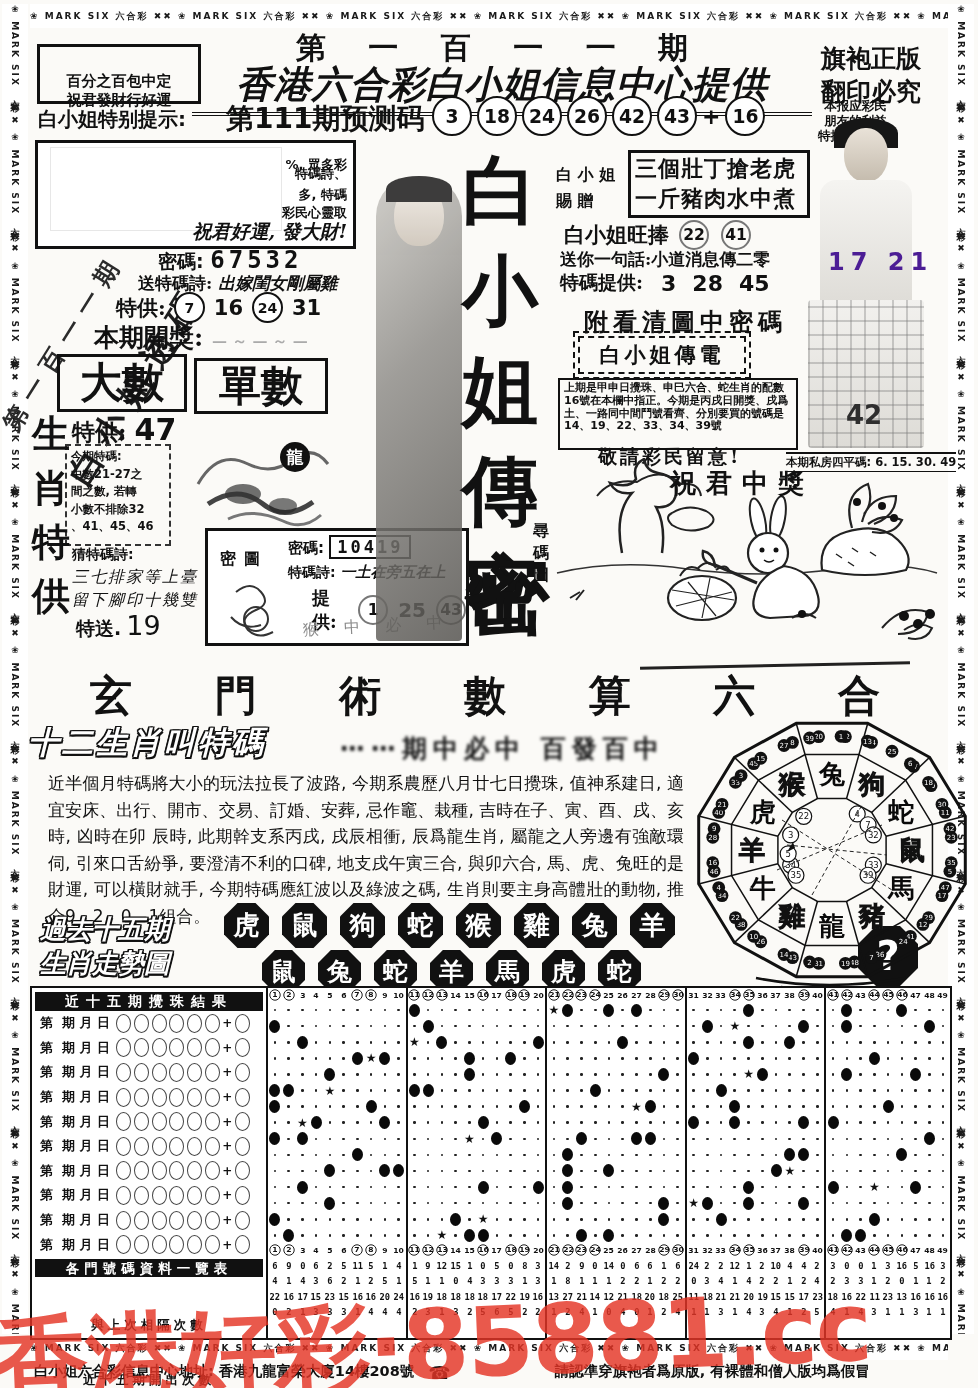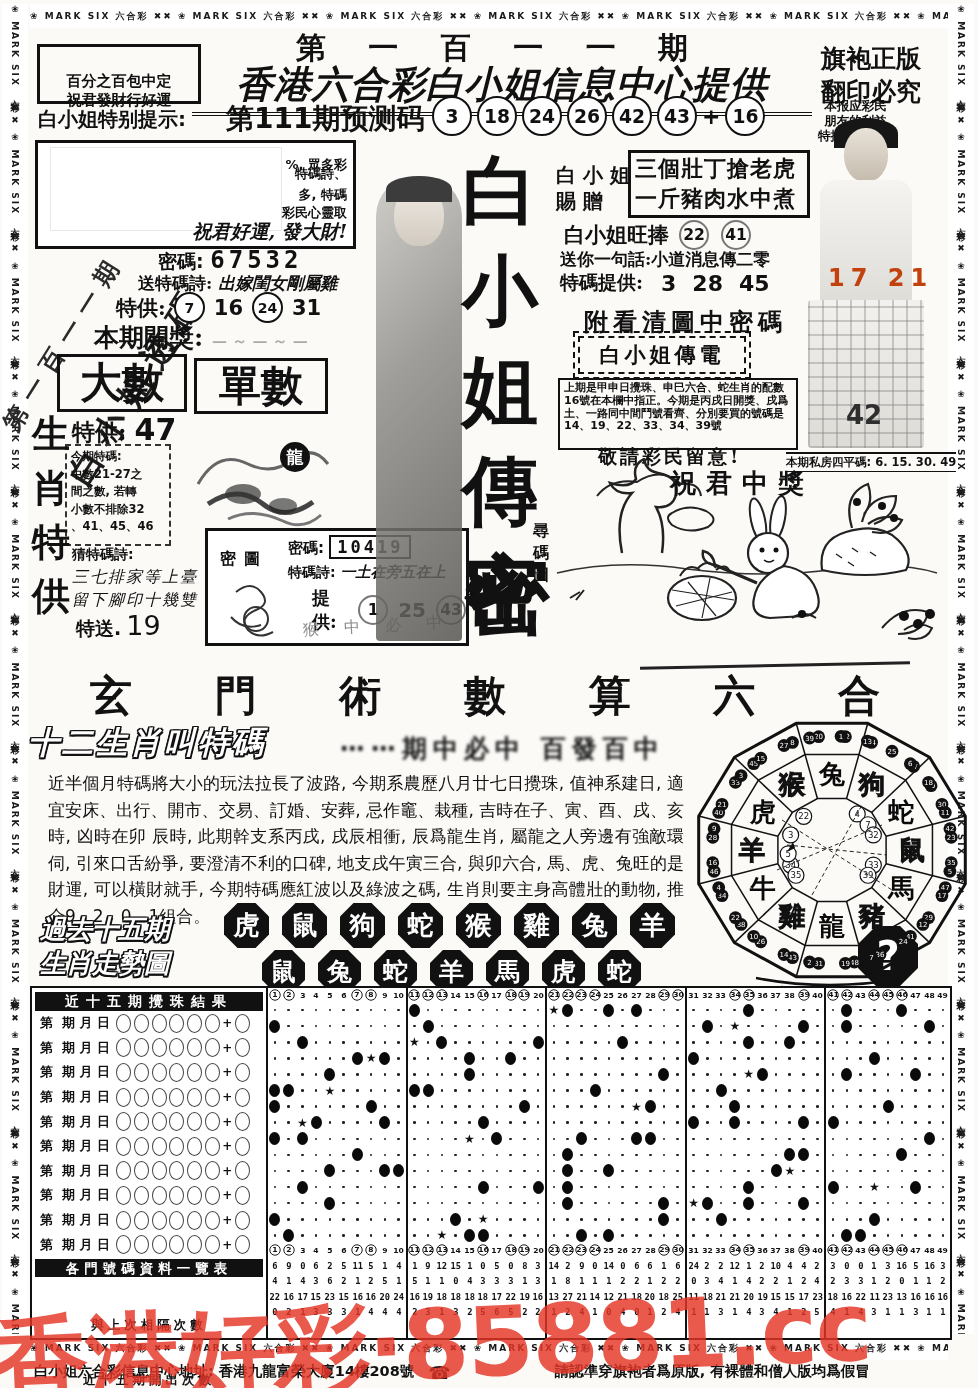--- a/index.html
+++ b/index.html
@@ -208,21 +208,21 @@
     <div class="abs" style="left:10px;top:0;width:66px;height:26px;border-radius:50% 50% 0 0;background:#1c1c1c;"></div>
   </div>
   <div class="abs" style="left:452px;top:152px;display:flex;flex-direction:column;gap:22px;font-size:76px;line-height:78px;font-weight:bold;font-family:'DejaVu Serif',serif;text-align:center;width:96px;">
       <span>白</span>
       <span>小</span>
       <span>姐</span>
       <span>傳</span>
       <span>密</span>
     </div>
 
-  <div class="abs b" style="left:556px;top:162px;font-size:20px;line-height:26px;">
+  <div class="abs b" style="left:556px;top:162px;font-size:16px;line-height:26px;">
     <div>白  小  姐</div>
     <div>賜      贈</div>
   </div>
   <div class="abs box3" style="left:628px;top:150px;width:172px;height:62px;display:flex;flex-direction:column;justify-content:center;padding-left:4px;">
     <div class="b" style="font-size:22px;letter-spacing:1px;">三個壯丁搶老虎</div>
     <div class="b" style="font-size:22px;letter-spacing:1px;">一斤豬肉水中煮</div>
   </div>
   <div class="abs" style="left:564px;top:220px;display:flex;align-items:center;gap:10px;">
     <span class="b serif" style="font-size:21px;">白小姐旺捧</span>
     <span class="numrow" style="display:inline-flex;gap:12px;font-size:21px;align-items:center;">
@@ -251,21 +251,21 @@
   <div class="abs b" style="left:786px;top:452px;font-size:11.5px;border-top:2px solid #111;border-bottom:1px solid #111;padding:1px 0;">
     <span>本期私房四平碼:</span>
     <span>6. 15. 30. 49</span>
   </div>
 
   <div class="abs" style="left:800px;top:118px;width:138px;height:330px;">
     <div class="abs" style="left:34px;top:0;width:64px;height:30px;border-radius:50% 50% 0 0;background:#161616;"></div>
     <div class="abs" style="left:44px;top:10px;width:44px;height:54px;border-radius:48%;background:linear-gradient(#e9e2d8,#c4bbad);"></div>
     <div class="abs" style="left:20px;top:62px;width:92px;height:120px;border-radius:16px 16px 0 0;background:linear-gradient(#f5f4f1,#dfddd8);"></div>
     <div class="abs photo-check" style="left:8px;top:182px;width:116px;height:148px;border-radius:4px;"></div>
-    <div class="abs b" style="left:28px;top:146px;font-size:24px;color:#c2410c;letter-spacing:6px;">17  21</div>
+    <div class="abs b" style="left:28px;top:130px;font-size:24px;color:#4c1d95;letter-spacing:6px;">17  21</div>
     <div class="abs b" style="left:46px;top:282px;font-size:26px;color:#2e2e2e;">42</div>
   </div>
 
   <div class="abs" style="left:552px;top:458px;width:392px;height:200px;">
     <svg width="392" height="200" viewBox="0 0 392 200">
       <path d="M5 115 q60 -14 130 -4 q80 10 150 0 q60 -8 100 4" stroke="#333" fill="none" stroke-width="1.5"></path>
       <path d="M70 95 q-8 -40 10 -60 q-16 2 -22 -10 q20 6 26 -4 q-4 -14 8 -20 q2 12 14 14 q22 4 18 22 q-4 14 -20 12 q10 18 6 46" stroke="#222" fill="none" stroke-width="2.5"></path>
       <path d="M45 38 q14 -18 40 -14 q24 -16 44 2 q18 -2 20 12" stroke="#222" fill="none" stroke-width="2"></path>
       <path d="M120 55 q16 -10 34 -2 q14 8 2 16 q-20 8 -36 -2 q-8 -8 0 -12" stroke="#222" fill="none" stroke-width="2"></path>
       <ellipse cx="206" cy="62" rx="7" ry="22" stroke="#222" fill="#fff" stroke-width="2" transform="rotate(-12 206 62)"></ellipse>

